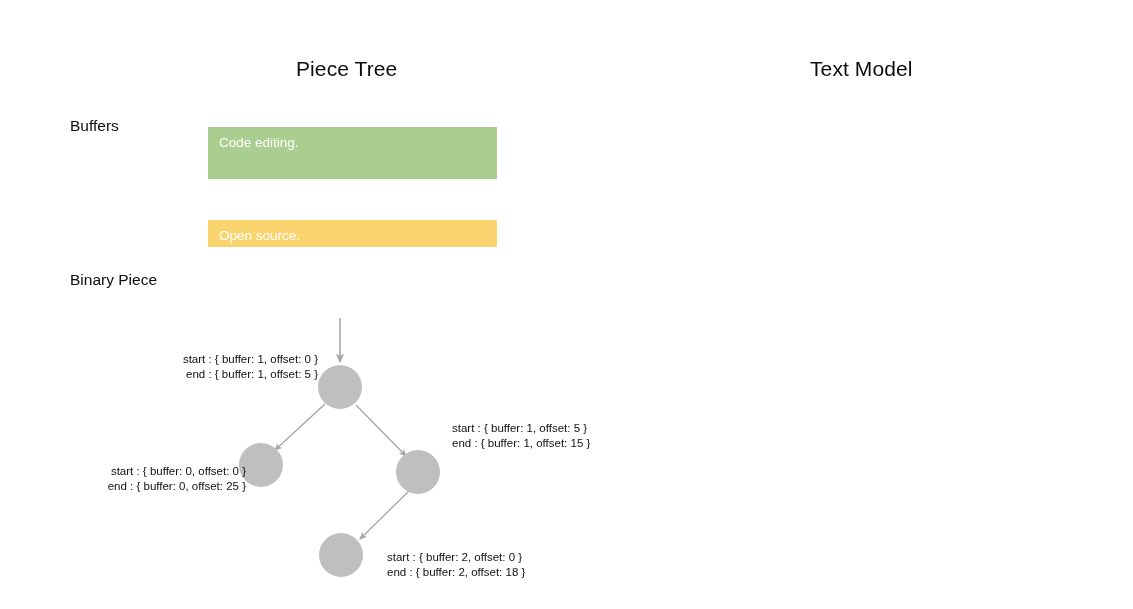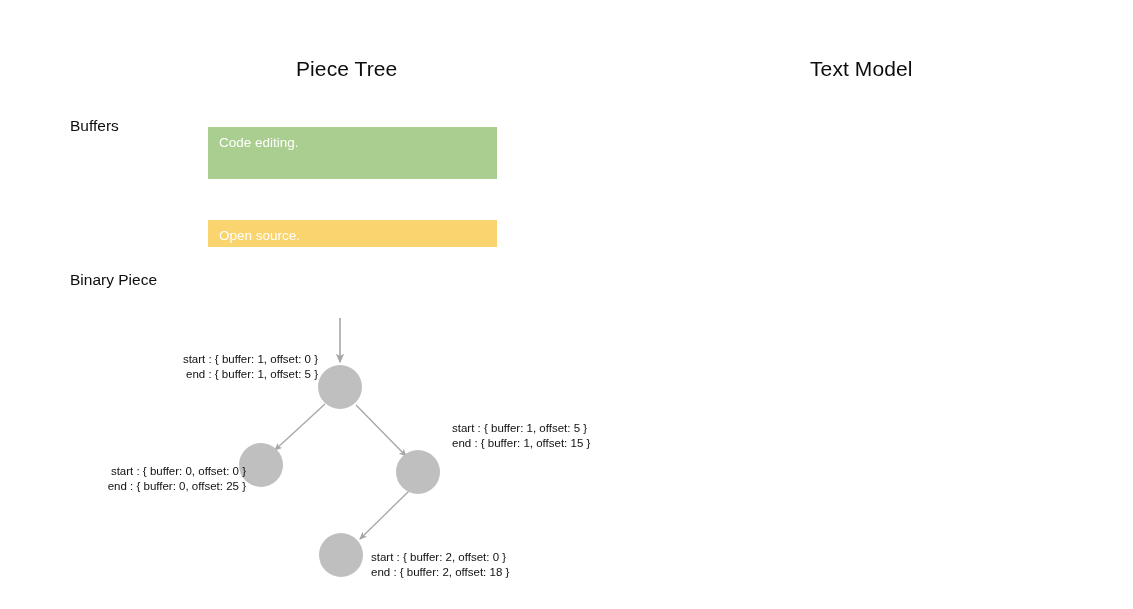--- a/index.html
+++ b/index.html
@@ -83,21 +83,21 @@
     line-height: 15px;
     color: #111111;
     white-space: nowrap;
   }
   .node-label.right-align { text-align: right; }
   .node-label span { display: block; white-space: pre; }
 
   #label-root        { left: 178px; top: 352px; width: 140px; }
   #label-left        { left: 105px; top: 421px; width: 141px; margin-top: 43px; }
   #label-right       { left: 452px; top: 421px; width: 150px; }
-  #label-right-left  { left: 371px; top: 550px; width: 150px; }
+  #label-right-left  { left: 387px; top: 550px; width: 150px; }
 </style>
 </head>
 <body>
 
 <div class="canvas">
 
   <div class="col-heading" id="heading-piece-tree">Piece Tree</div>
   <div class="col-heading" id="heading-text-model">Text Model</div>
 
   <div class="section-label" id="label-buffers">Buffers</div>

